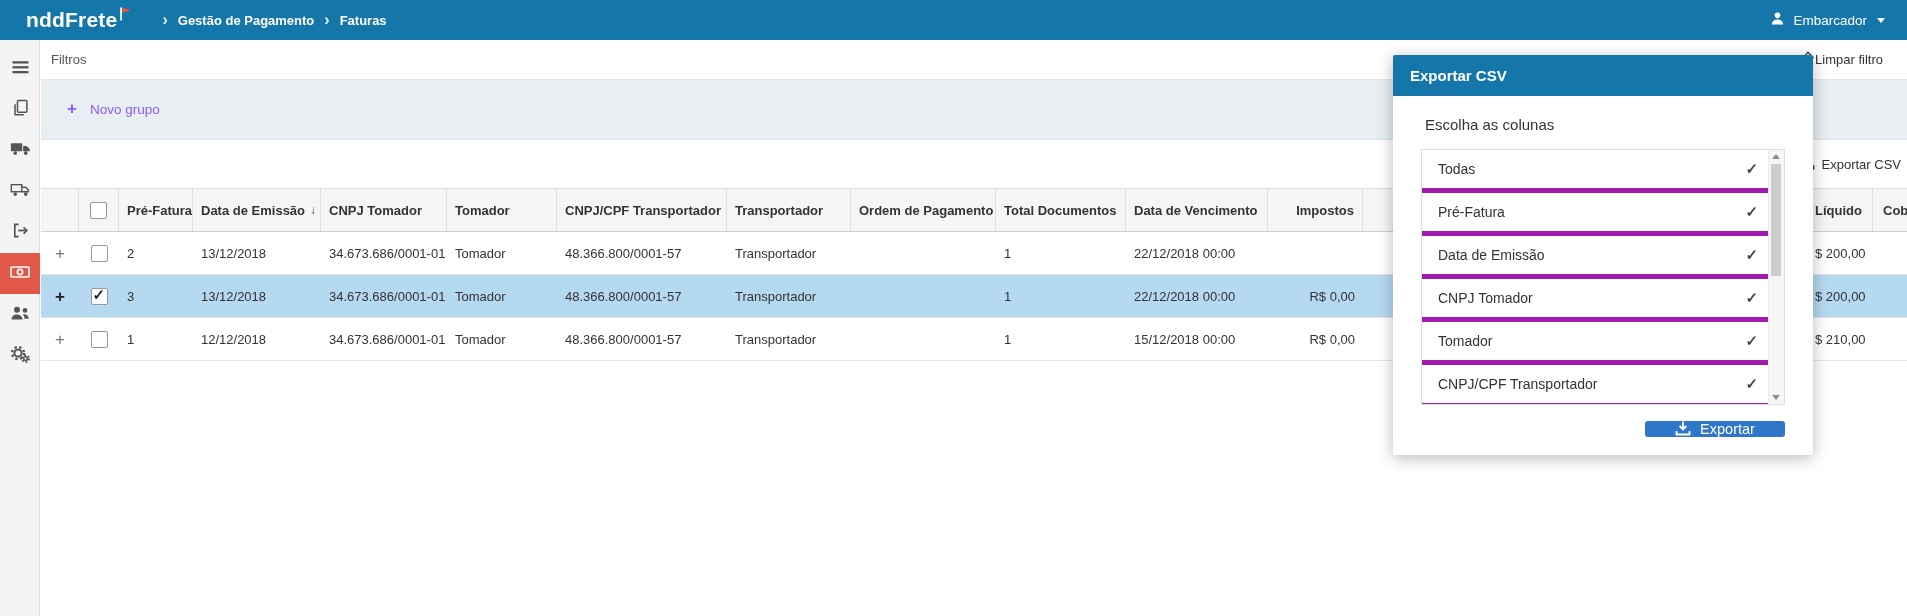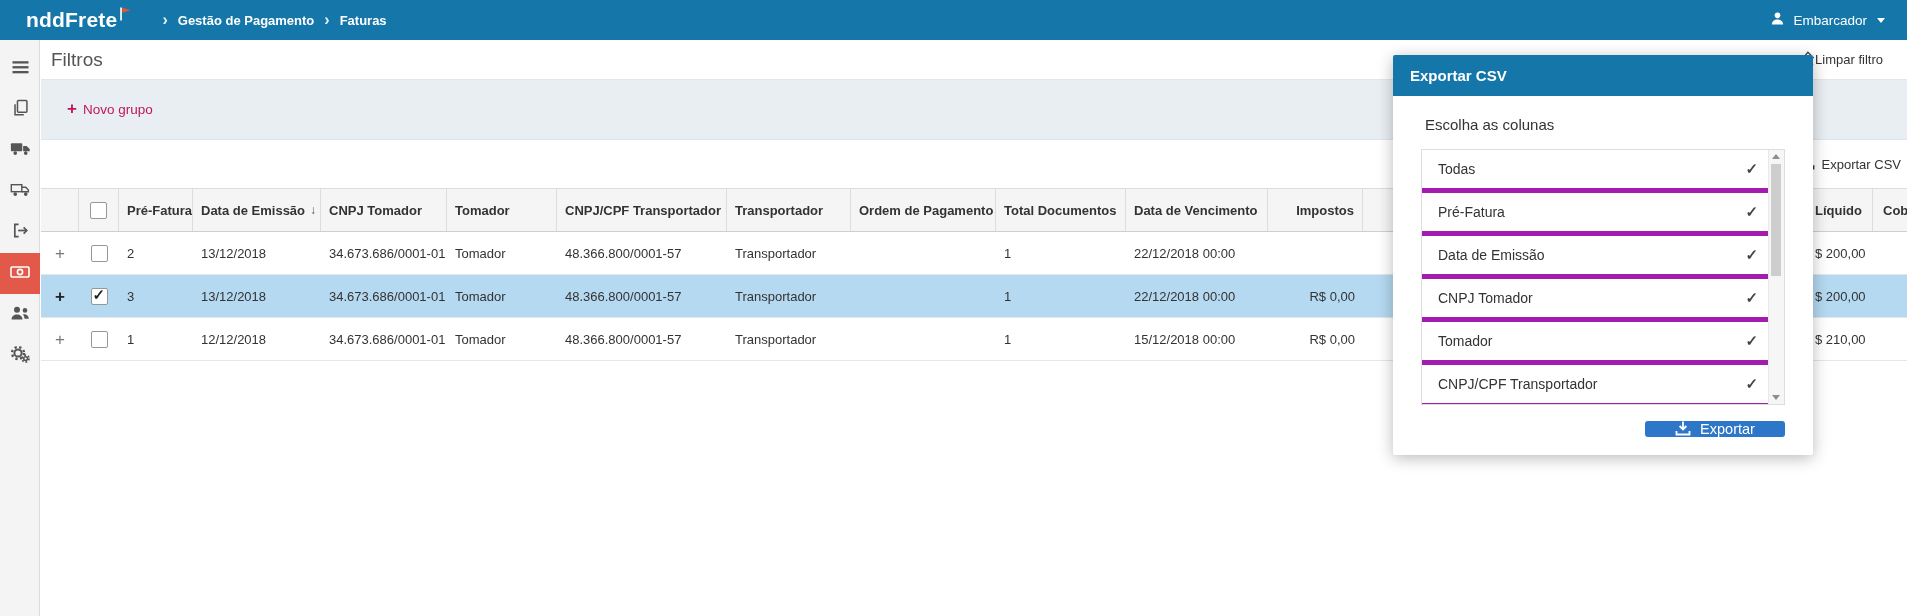--- a/index.html
+++ b/index.html
@@ -25,28 +25,28 @@
   .sidebar{position:absolute;top:40px;left:0;bottom:0;width:40px;background:#f4f4f4;
            border-right:1px solid #dcdcdc;padding-top:8px;box-sizing:border-box;}
   .side-item{width:40px;height:41px;display:flex;align-items:center;justify-content:center;cursor:pointer;}
   .side-item.active{background:#e25849;}
 
   
   .main{position:absolute;left:41px;top:40px;right:0;bottom:0;background:#fff;}
 
   .filters-bar{height:40px;border-bottom:1px solid #e5e5e5;display:flex;align-items:center;
                padding:0 10px 0 10px;background:#fff;box-sizing:border-box;}
-  .filters-title{font-size:19px;color:#555;}
+  .filters-title{font-size:13px;color:#555;}
   .clear-filter{margin-left:auto;display:flex;align-items:center;font-size:13px;
                 color:#333;cursor:pointer;margin-right:14px;white-space:nowrap;}
 
   .group-panel{height:60px;background:#e9eef3;border-bottom:1px solid #dfe4e9;display:flex;
                align-items:center;padding-left:20px;box-sizing:border-box;}
-  .new-group{background:none;border:none;font-size:13.5px;color:#be185d;display:flex;
-             align-items:flex-start;gap:6px;cursor:pointer;font-family:inherit;}
+  .new-group{background:none;border:none;font-size:13.5px;color:#8b5cf6;display:flex;
+             align-items:flex-start;gap:13px;cursor:pointer;font-family:inherit;}
   .plus-glyph::before{content:"+";font-weight:bold;font-size:17px;line-height:14px;}
 
   .export-strip{height:48px;display:flex;align-items:center;justify-content:flex-end;padding-right:6px;}
   .export-csv-link{display:flex;align-items:center;gap:7px;font-size:13px;color:#333;
                    cursor:pointer;white-space:nowrap;}
 
   
   .t-head{display:flex;height:42px;background:#f5f5f5;border-top:1px solid #ddd;
           border-bottom:1px solid #cfcfcf;}
   .th{display:flex;align-items:center;padding:0 8px;font-size:13px;font-weight:bold;color:#333;

